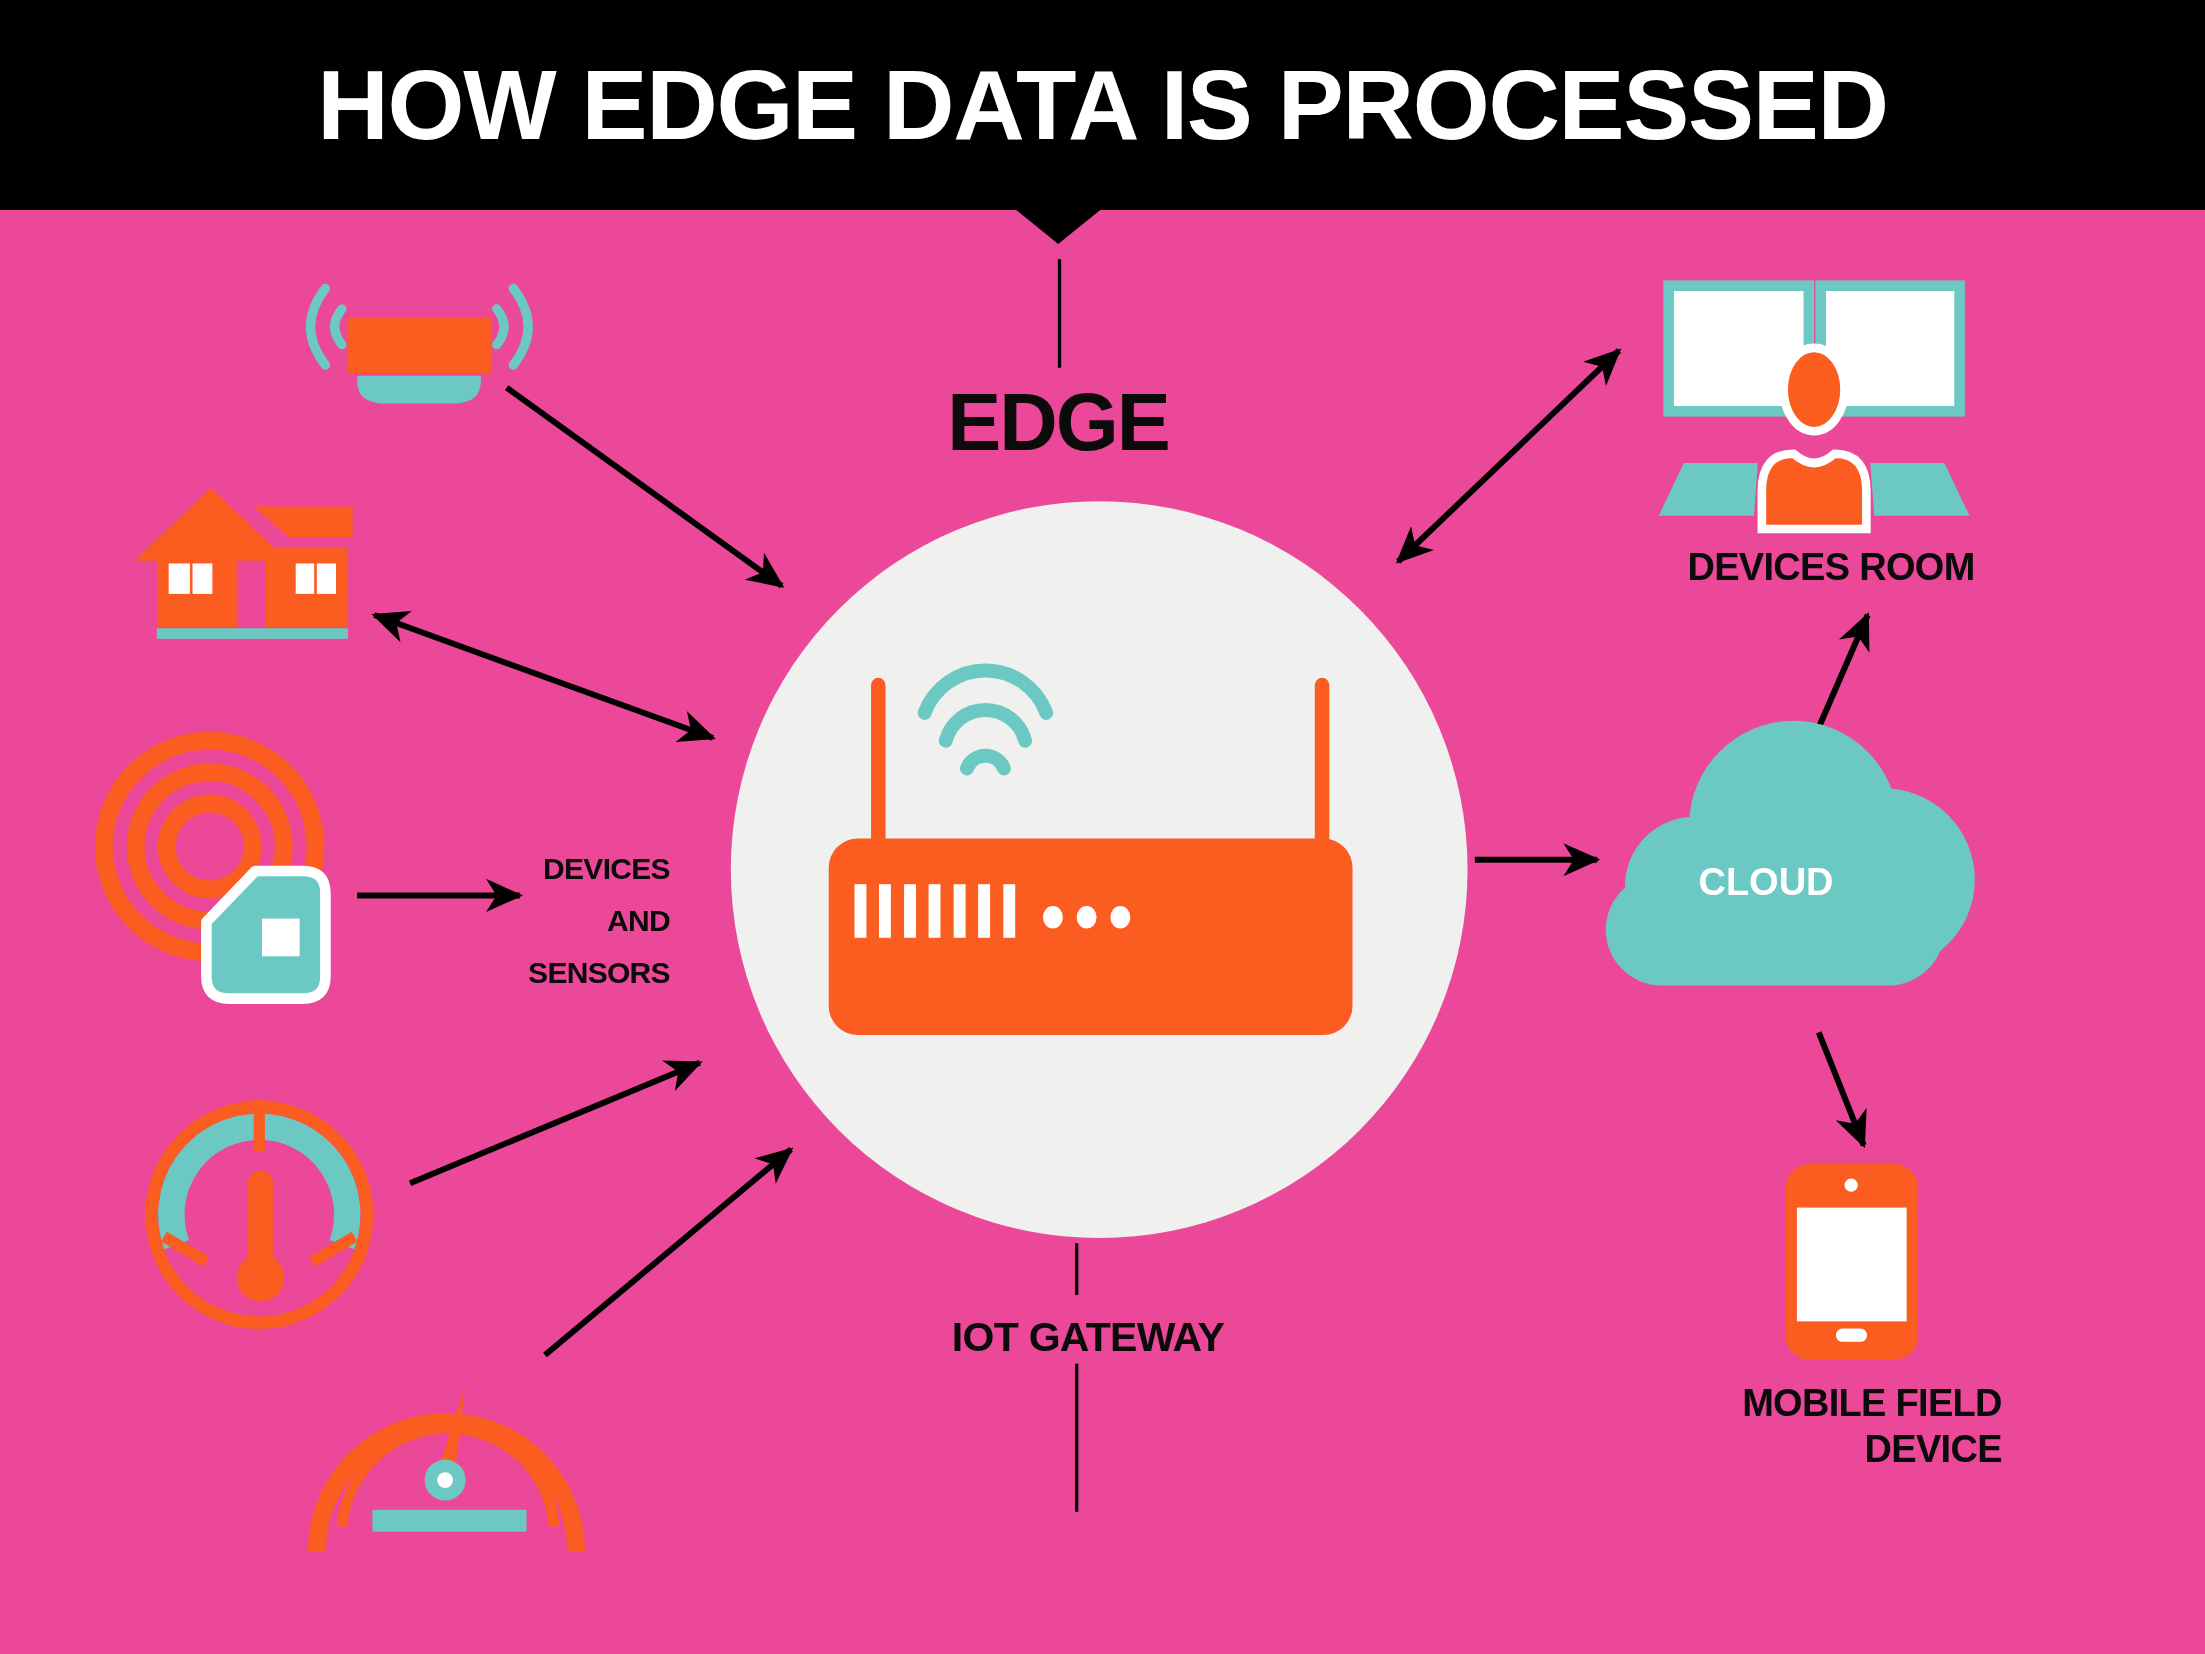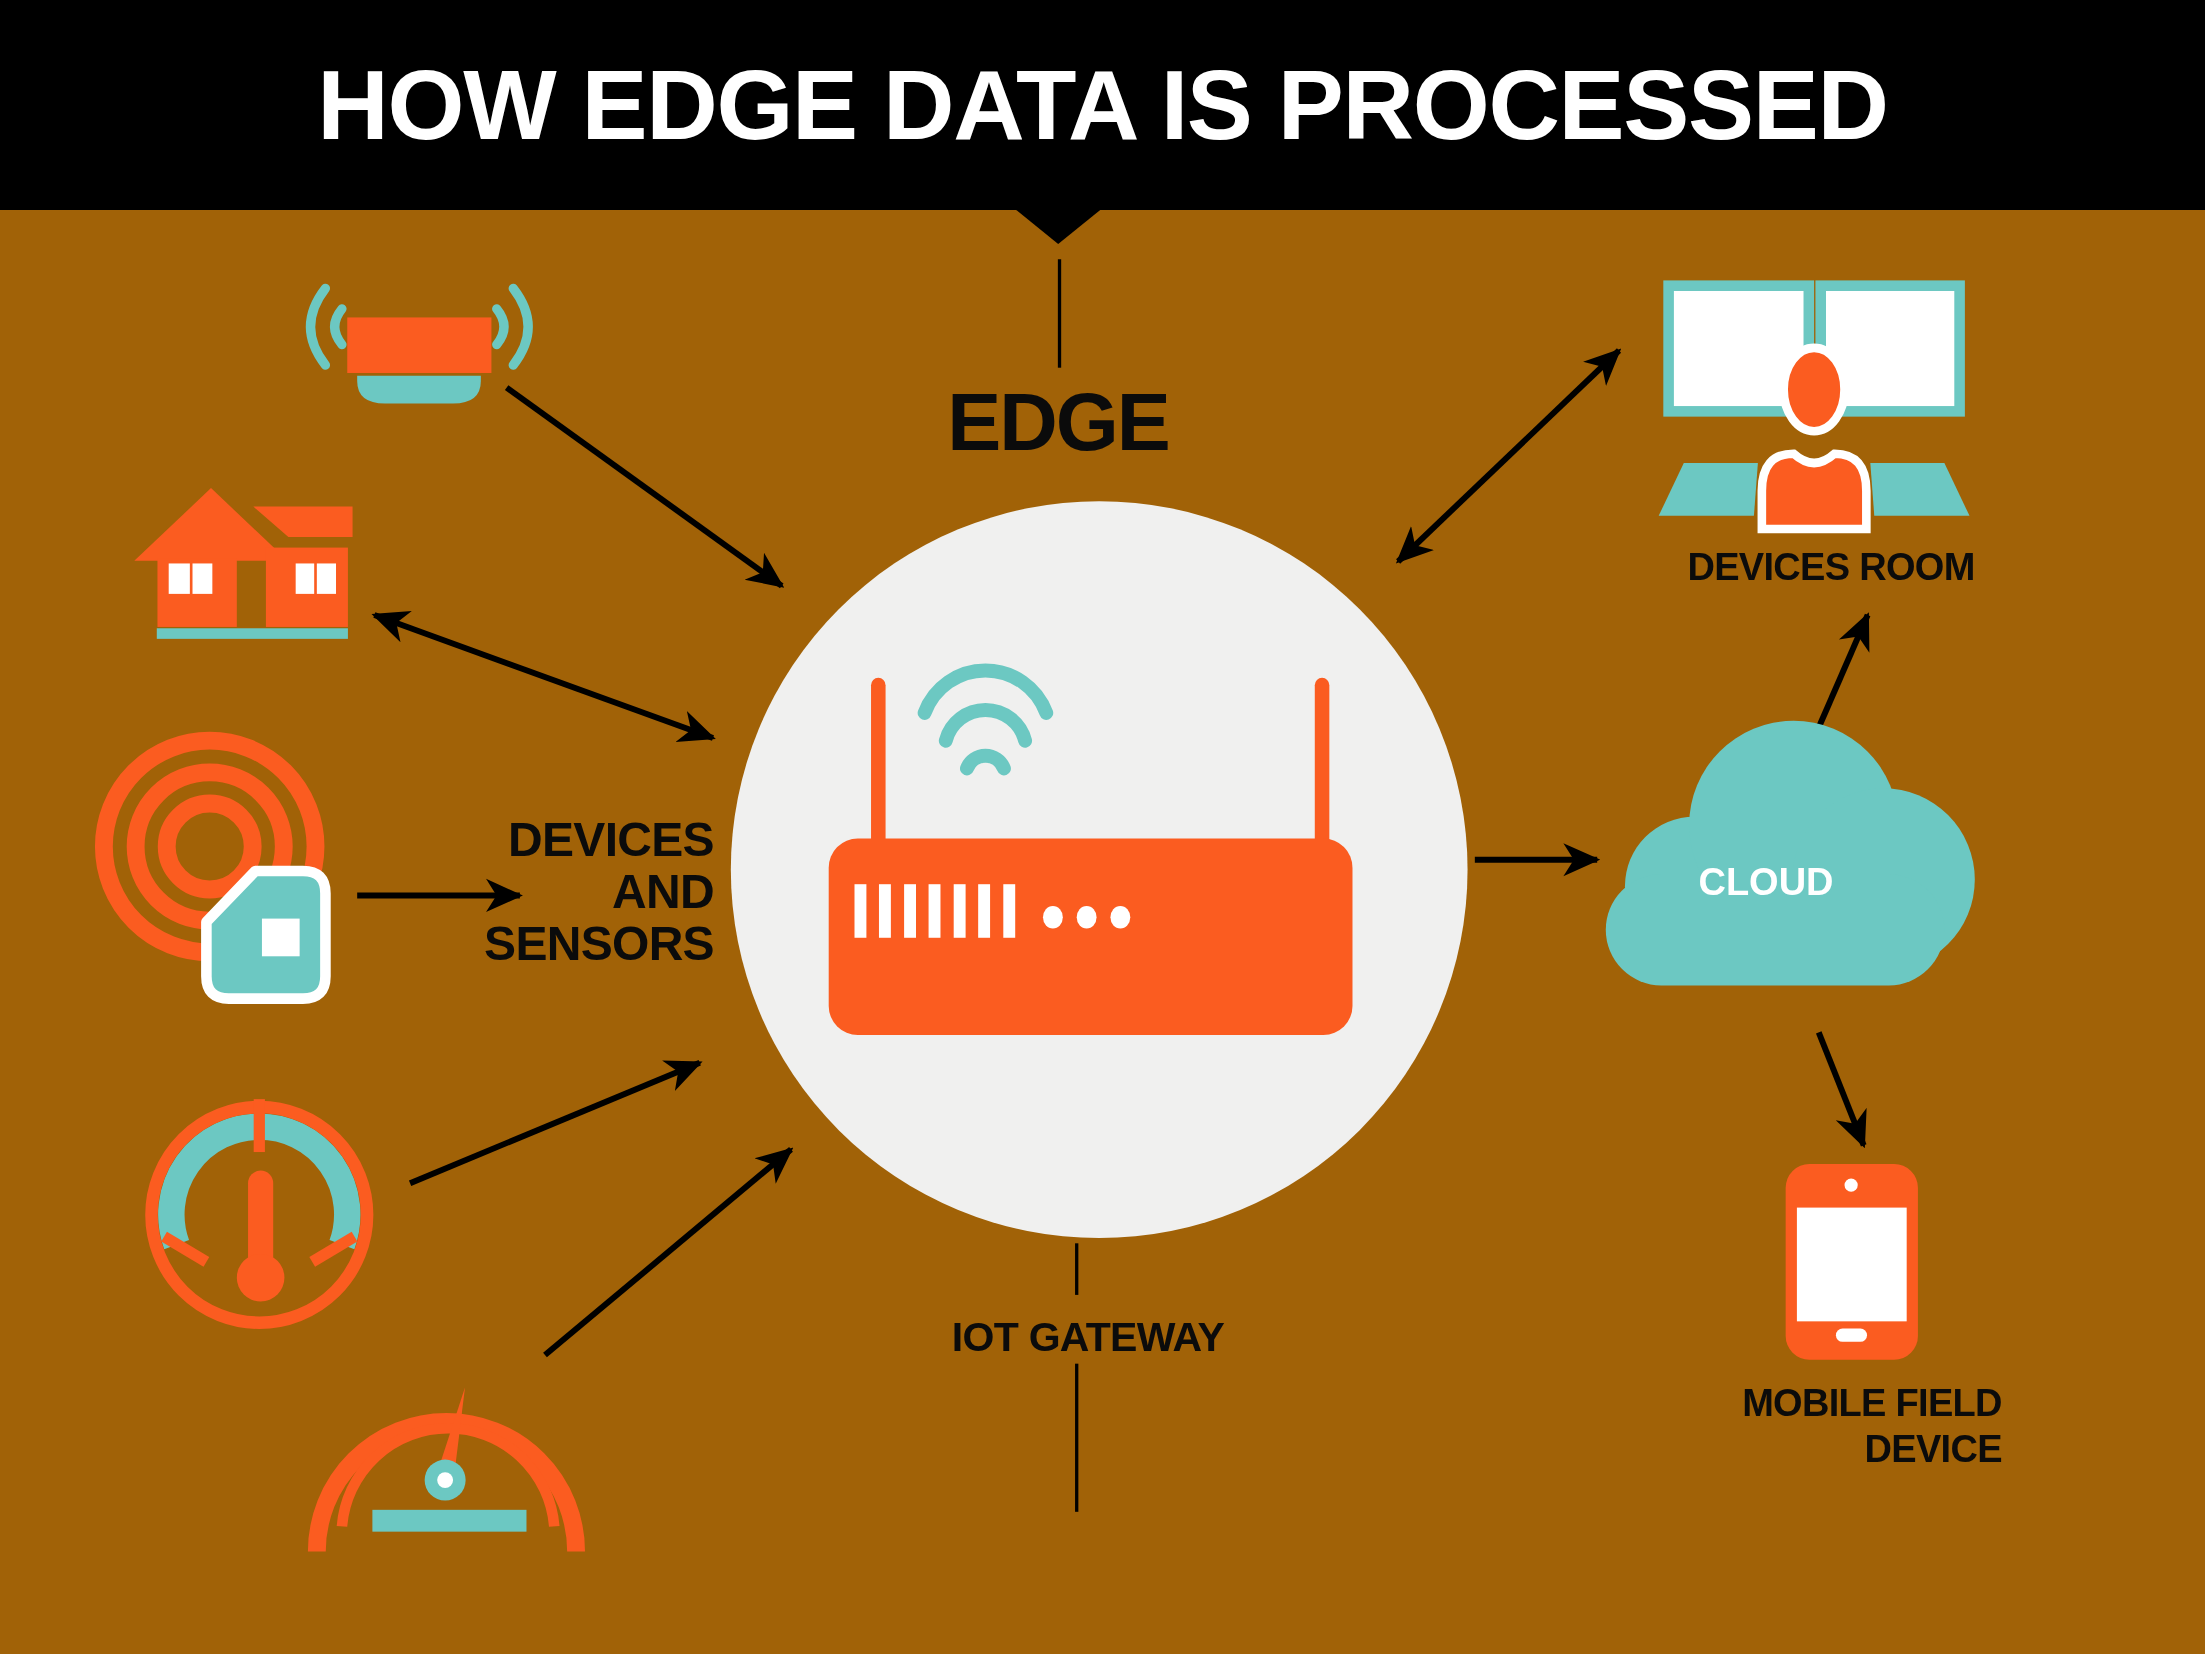--- a/index.html
+++ b/index.html
@@ -1,38 +1,38 @@
 <!DOCTYPE html>
 <html style="font-size:10.6px"><head>
 <meta charset="utf-8">
 <style>
   html,body{margin:0;padding:0;background:#ffffff;}
   .canvas{
     position:relative;
     width:2205px;height:1654px;
-    background:#a16207;
+    background:#ec4899;
     font-family:"Liberation Sans","DejaVu Sans",sans-serif;
     overflow:hidden;
   }
   .layer{position:absolute;left:0;top:0;}
   .banner{
     position:absolute;left:0;top:0;width:2205px;height:210px;
     background:#000000;
     display:flex;align-items:center;justify-content:center;
   }
   .title{
     color:#ffffff;font-size:99px;font-weight:800;letter-spacing:-1.3px;
     white-space:nowrap;
   }
   .lbl{
     position:absolute;color:#0b0b0b;font-weight:800;white-space:nowrap;
     transform:translateX(-50%);text-align:right;
   }
   .edge-lbl{font-size:81px;letter-spacing:-2px;}
-  .devices-lbl{font-size:48px;line-height:52px;letter-spacing:-0.7px;}
+  .devices-lbl{font-size:30px;line-height:52px;letter-spacing:-0.7px;margin-top:29px;}
   .devices-lbl span{display:block;}
   .iot-lbl{font-size:41px;letter-spacing:-0.7px;}
   .control-lbl{font-size:38px;letter-spacing:-0.7px;}
   .cloud-lbl{font-size:38px;color:#ffffff;font-weight:700;letter-spacing:0px;}
   .mobile-lbl{font-size:38px;line-height:46px;letter-spacing:-0.7px;}
   .mobile-lbl span{display:block;}
 </style>
 </head>
 <body>
 

